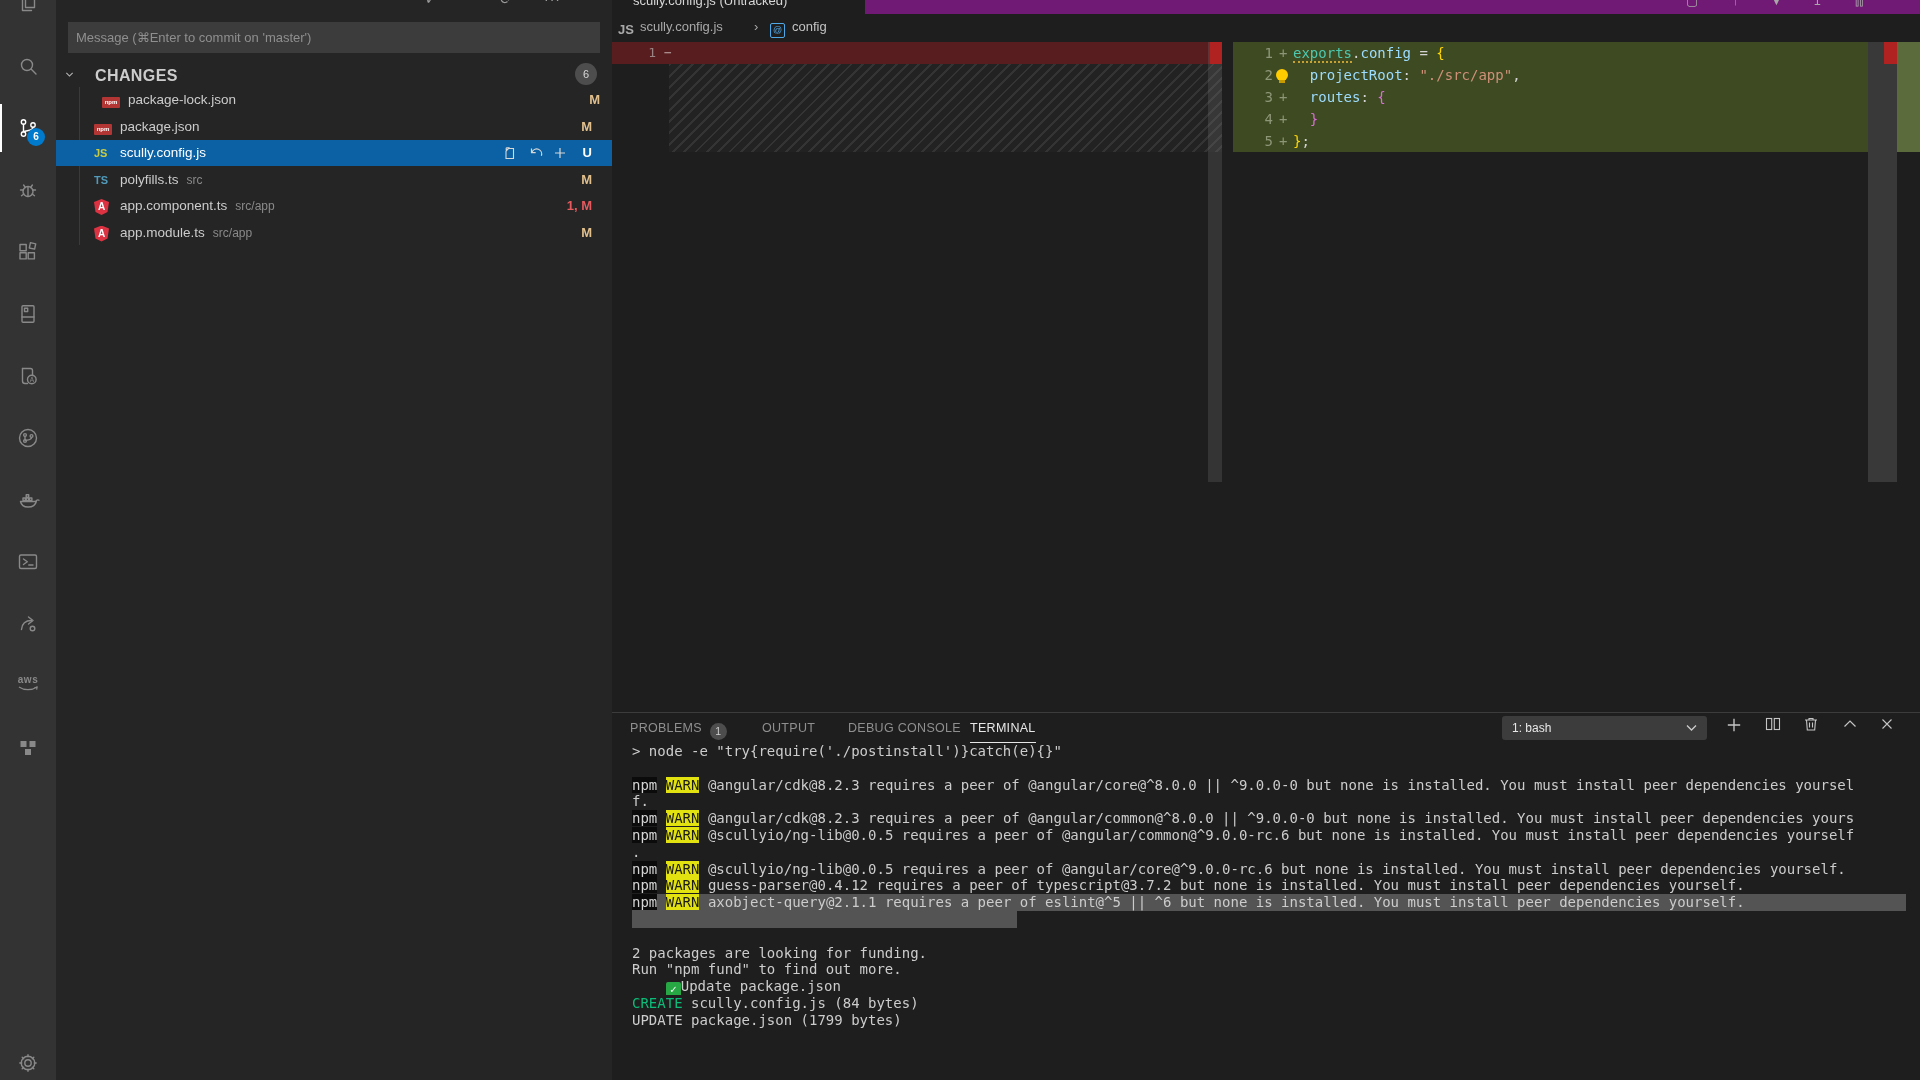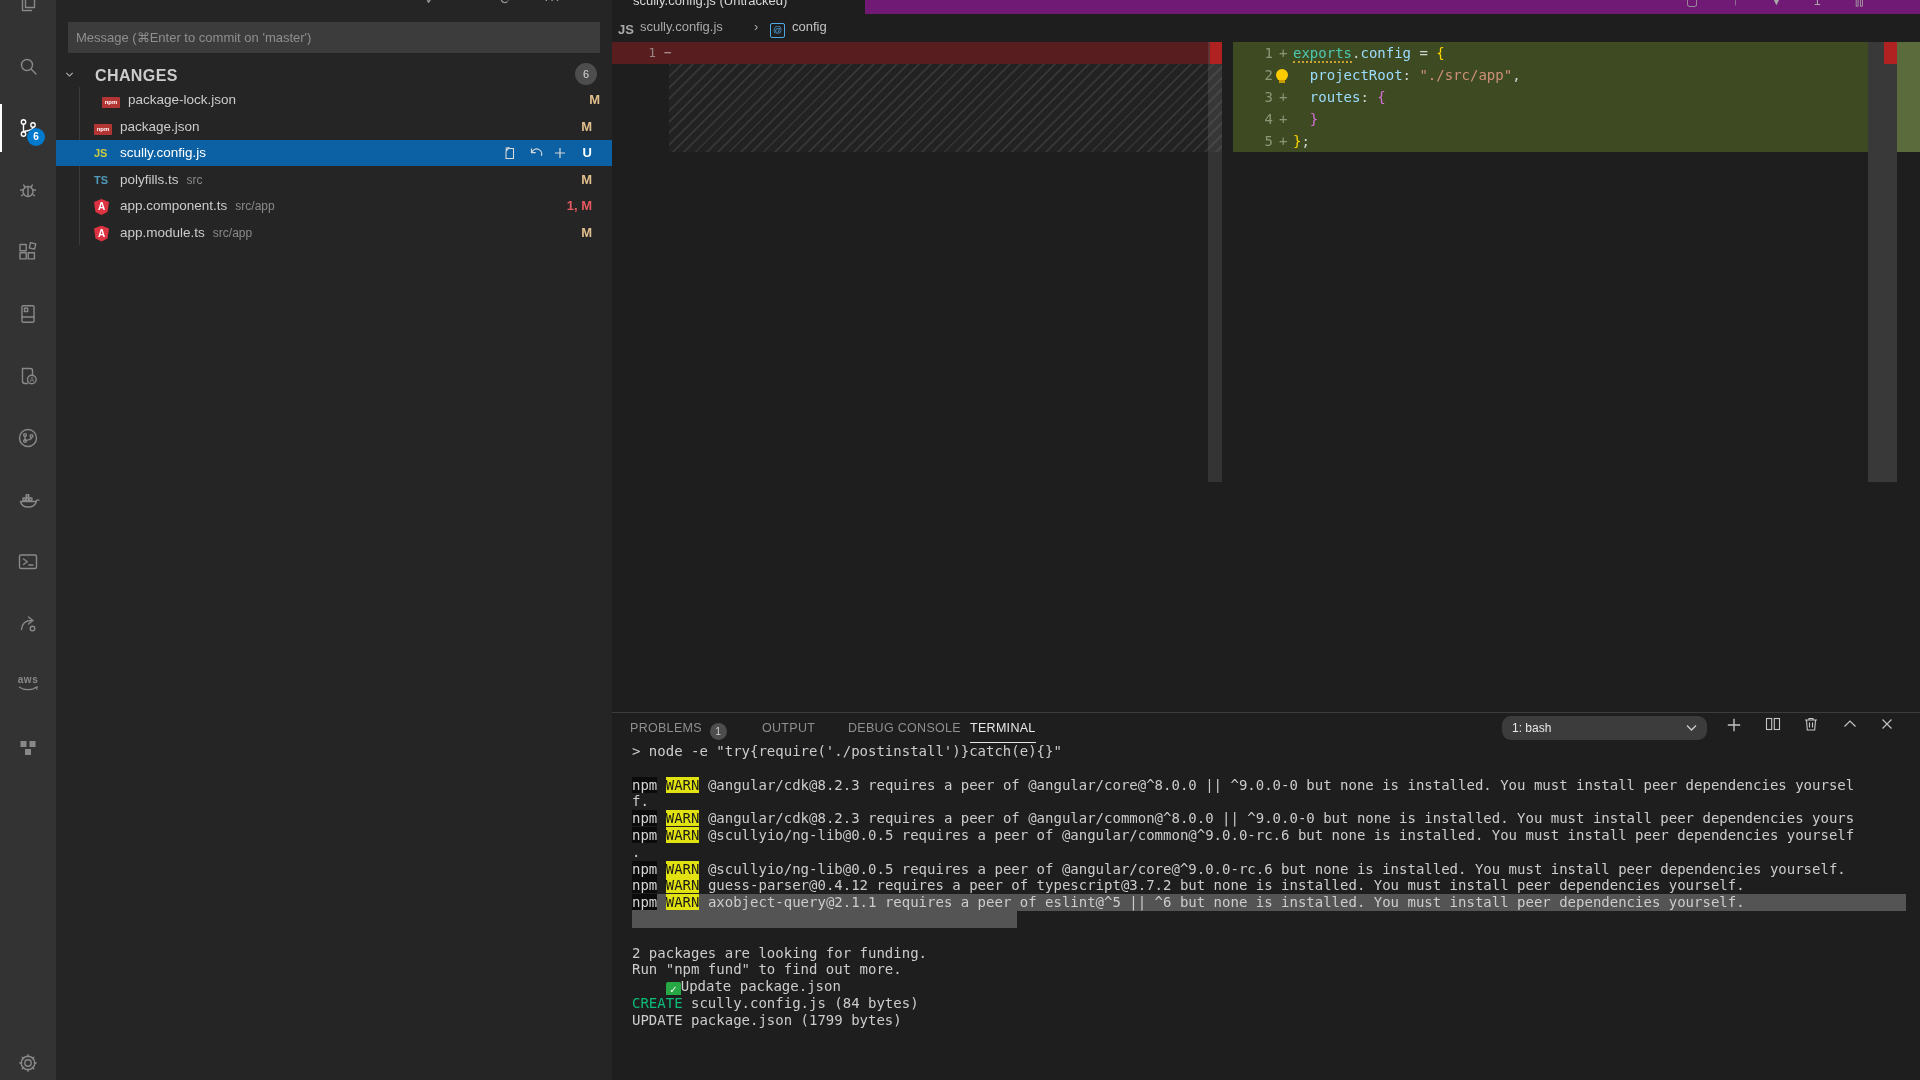--- a/index.html
+++ b/index.html
@@ -91,21 +91,21 @@
   #ruler-right{position:absolute;left:635px;top:2px;width:29px;height:440px;background:rgba(121,121,121,0.3);}
   #marker-right{position:absolute;left:651px;top:2px;width:13px;height:22px;background:#b02121;}
   #minimap{position:absolute;left:664px;top:2px;width:23px;height:110px;background:#5b6b3c;}
 
   
   #panel{left:0;top:712px;width:1308px;height:368px;background:#1e1e1e;border-top:1px solid #3c3c3c;box-sizing:border-box;}
   .ptab{position:absolute;top:8px;font-size:12.5px;color:#8f8f8f;letter-spacing:.3px;cursor:pointer;white-space:nowrap;}
   .ptab.active{color:#e7e7e7;border-bottom:1px solid #e7e7e7;padding-bottom:7px;}
   .ptab-badge{display:inline-block;width:17px;height:17px;margin-left:8px;border-radius:50%;background:#4d4d4d;
               color:#d0d0d0;font-size:10.5px;line-height:17px;text-align:center;vertical-align:-3px;}
-  #shell-select{position:absolute;left:890px;top:3px;width:205px;height:24px;background:#3c3c3c;border-radius:9px;
+  #shell-select{position:absolute;left:890px;top:3px;width:205px;height:24px;background:#3c3c3c;border-radius:3px;
                 color:#e8e8e8;font-size:12px;line-height:24px;padding-left:10px;box-sizing:border-box;cursor:pointer;}
   #shell-select .chev{position:absolute;right:10px;top:8px;color:#cccccc;}
   .pact{position:absolute;top:3px;width:22px;height:22px;color:#c5c5c5;cursor:pointer;}
   #terminal{position:absolute;left:20px;top:30px;right:14px;}
   .tl{height:16.8px;line-height:16.8px;font-family:"DejaVu Sans Mono",monospace;font-size:14px;
       color:#cccccc;white-space:pre;overflow:hidden;}
   .tl-sel{background:rgba(198,198,198,0.32);}
   .partial-sel{display:inline-block;width:385px;height:16.8px;background:rgba(198,198,198,0.32);}
   .c-npm{background:#0b0b0b;color:#d4d4d4;}
   .c-warn{background:#e2e210;color:#1a1a1a;}

